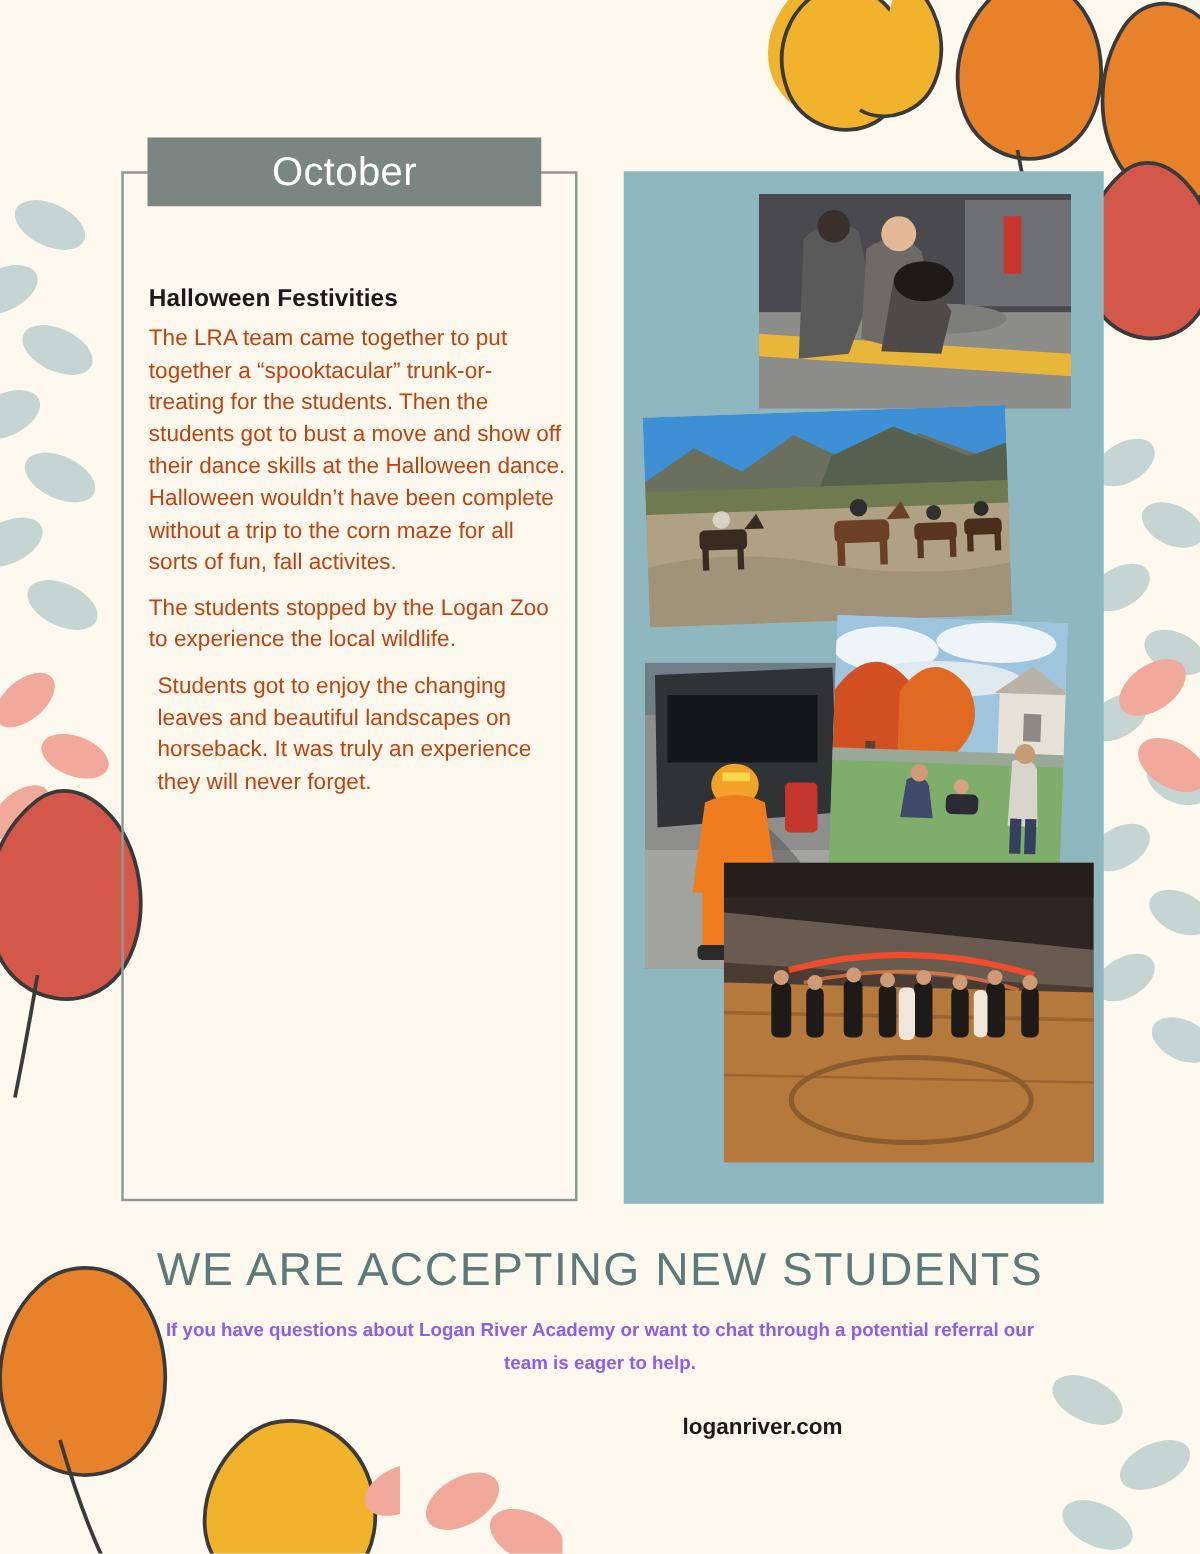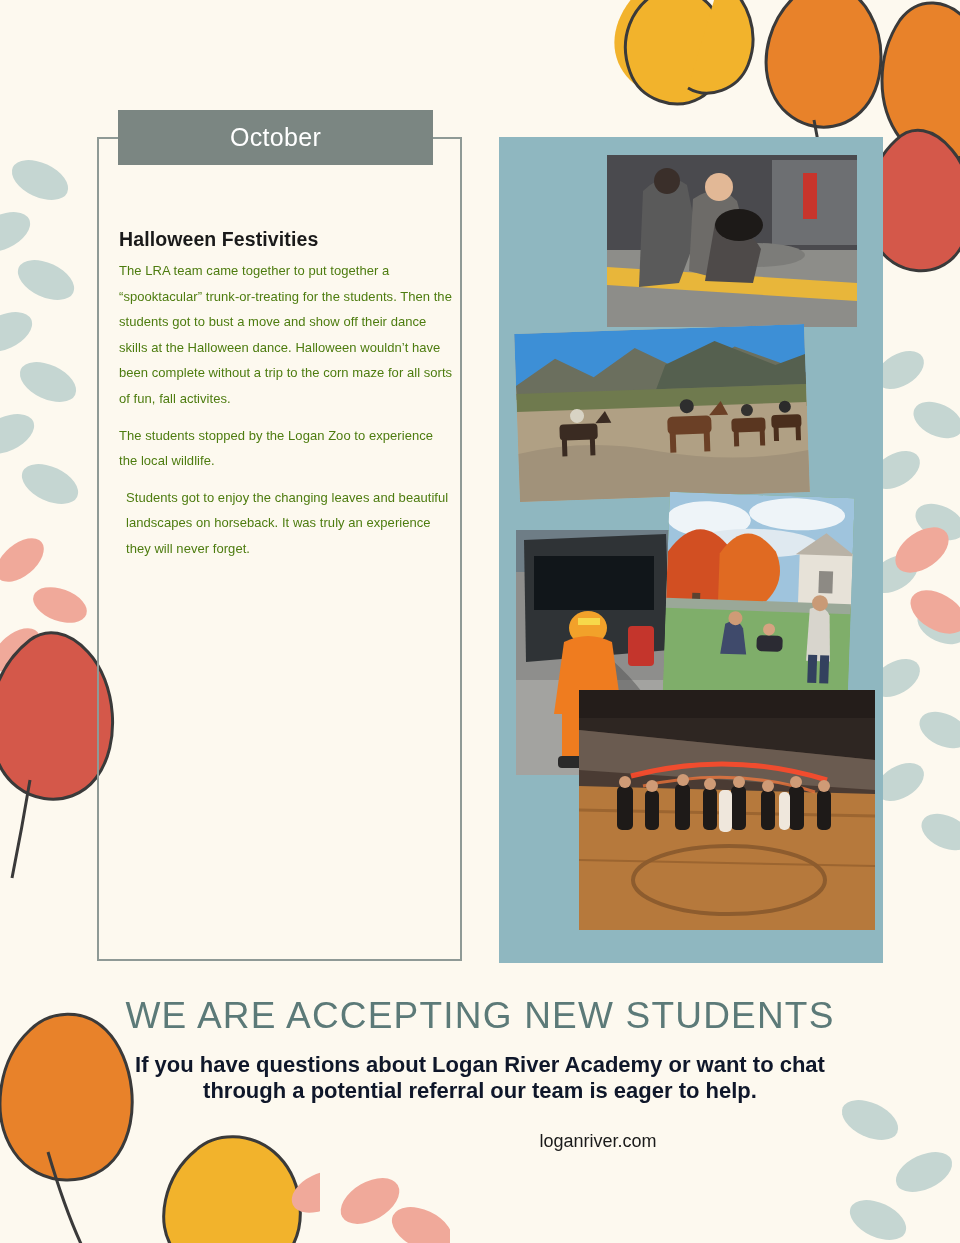--- a/index.html
+++ b/index.html
@@ -28,21 +28,21 @@
     background: transparent;
     z-index: 5;
   }
   .month-banner {
     position: absolute;
     left: 118px; top: 110px;
     width: 315px; height: 55px;
     background: #7b8682;
     color: #ffffff;
     display: flex; align-items: center; justify-content: center;
-    font-size: 25px;
+    font-size: 32px;
     font-family: "Liberation Sans", sans-serif;
     letter-spacing: .3px;
     z-index: 6;
   }
   .card-inner {
     position: absolute;
     left: 114px; top: 180px;
     width: 340px;
     z-index: 7;
     padding-left: 5px;
@@ -50,23 +50,23 @@
   }
   .sect { margin-bottom: 11px; }
   .sect h3 {
     font-size: 19.5px;
     font-weight: bold;
     color: #1a1a1a;
     margin-bottom: 7px;
     letter-spacing: .1px;
   }
   .sect p {
-    font-size: 13px;
+    font-size: 18px;
     line-height: 25.6px;
-    color: #4d7c0f;
+    color: #c2410c;
     letter-spacing: .05px;
   }
   .sect.indent { padding-left: 7px; }
 
   
   .collage {
     position: absolute;
     left: 499px; top: 137px;
     width: 384px; height: 826px;
     background: #8fb7c0;
@@ -89,32 +89,32 @@
     font-size: 37px;
     font-weight: normal;
     letter-spacing: 1.2px;
     color: #5c7a78;
     z-index: 6;
   }
   .subline {
     position: absolute;
     left: 120px; top: 1052px; width: 720px;
     text-align: center;
-    font-size: 22px;
+    font-size: 15px;
     font-weight: bold;
     line-height: 26px;
-    color: #0f172a;
+    color: #8b5cf6;
     z-index: 6;
   }
   .contact {
     position: absolute;
-    left: 348px; top: 1128px; width: 500px;
+    left: 360px; top: 1128px; width: 500px;
     text-align: center;
     font-size: 18px;
-    font-weight: normal;
+    font-weight: bold;
     line-height: 26px;
     color: #1a1a1a;
     z-index: 6;
   }
 </style>
 </head>
 <body>
 
 <div class="page">
 

